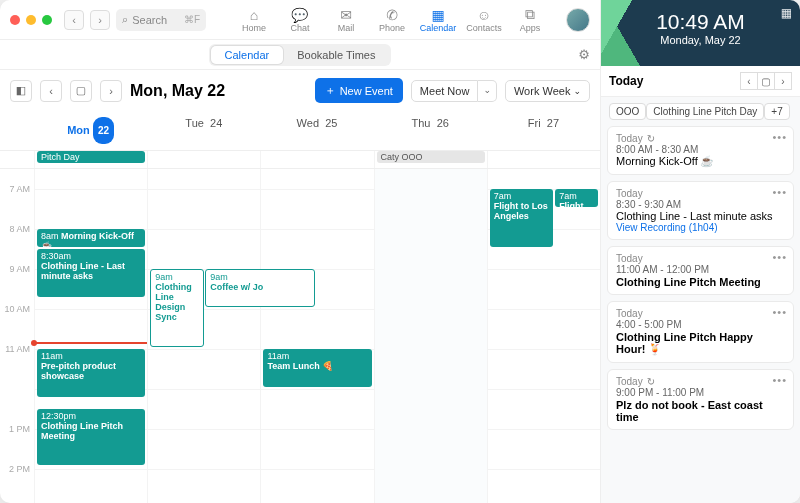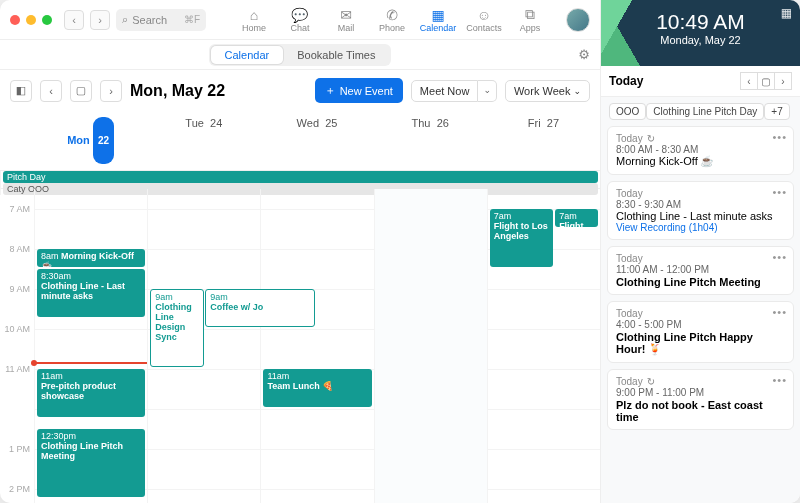--- a/index.html
+++ b/index.html
@@ -30,23 +30,23 @@
   .htitle { font-size:16px; font-weight:700; }
   .spacer { flex:1; }
   .btn-primary { background:#0e71e8; color:#fff; font-size:11px; padding:5px 10px; border-radius:5px; display:flex; align-items:center; gap:4px; }
   .btn-outline { border:1px solid #ddd; font-size:11px; padding:4px 8px; border-radius:5px; color:#333; display:flex; align-items:center; }
   .chev { font-size:9px; color:#666; padding:4px 5px; border:1px solid #ddd; border-left:none; border-radius:0 5px 5px 0; }
 
   .dayrow { display:flex; border-bottom:1px solid #eee; padding:4px 0; }
   .timecol-h { width:34px; }
   .daycell-h { flex:1; text-align:center; font-size:11px; color:#555; padding:2px 0; }
   .daycell-h.active { color:#0e71e8; font-weight:600; }
-  .daybadge { background:#0e71e8; color:#fff; border-radius:9px; padding:18px 5px; font-size:10px; display:inline-block; }
-
-  .alldayrow { display:flex; height:18px; border-bottom:1px solid #eee;flex-direction:column; }
+  .daybadge { background:#0e71e8; color:#fff; border-radius:9px; padding:8px 5px; font-size:10px; display:inline-block; }
+
+  .alldayrow { display:flex; height:18px; border-bottom:1px solid #eee; }
   .alldaycell { flex:1; padding:0 2px; border-left:1px solid #f3f3f3; }
   .chip { background:#139b92; color:#fff; font-size:9px; border-radius:3px; padding:1px 4px; white-space:nowrap; overflow:hidden; text-overflow:ellipsis; }
   .chip.gray { background:#e6e6e6; color:#555; }
 
   .grid { flex:1; overflow:hidden; position:relative; display:flex; }
   .timecol { width:34px; font-size:9px; color:#aaa; position:relative; }
   .timecol div { position:absolute; right:4px; transform:translateY(-50%); }
   .cols { flex:1; position:relative; display:flex; }
   .col { flex:1; border-left:1px solid #f3f3f3; position:relative; }
   .hrline { position:absolute; left:0; right:0; border-top:1px solid #f3f3f3; }
@@ -198,21 +198,21 @@
         <div class="hrline" style="top:180px"></div>
           <div class="hrline" style="top:220px"></div>
         <div class="hrline" style="top:260px"></div>
           <div class="hrline" style="top:300px"></div>
 
         <div class="col">
           <div class="nowline" style="top:173px;"></div>
           <div class="ev" style="top:60px;height:18px;"><span class="t">8am</span> <span class="ttl">Morning Kick-Off ☕</span></div>
           <div class="ev" style="top:80px;height:48px;"><span class="t">8:30am</span><br><span class="ttl">Clothing Line - Last minute asks</span></div>
           <div class="ev" style="top:180px;height:48px;"><span class="t">11am</span><br><span class="ttl">Pre-pitch product showcase</span></div>
-          <div class="ev" style="top:240px;height:68px;"><span class="t">12:30pm</span><br><span class="ttl">Clothing Line Pitch Meeting</span></div>
+          <div class="ev" style="top:240px;height:56px;"><span class="t">12:30pm</span><br><span class="ttl">Clothing Line Pitch Meeting</span></div>
         </div>
 
         <div class="col">
           <div class="ev outline" style="top:100px;height:78px;left:2px;right:50%;"><span class="t">9am</span><br><span class="ttl">Clothing Line Design Sync</span></div>
         </div>
 
         <div class="col">
           <div class="ev outline" style="top:100px;height:38px;left:-50%;right:52%;"><span class="t">9am</span><br><span class="ttl">Coffee w/ Jo</span></div>
           <div class="ev" style="top:180px;height:38px;"><span class="t">11am</span><br><span class="ttl">Team Lunch 🍕</span></div>
         </div>

